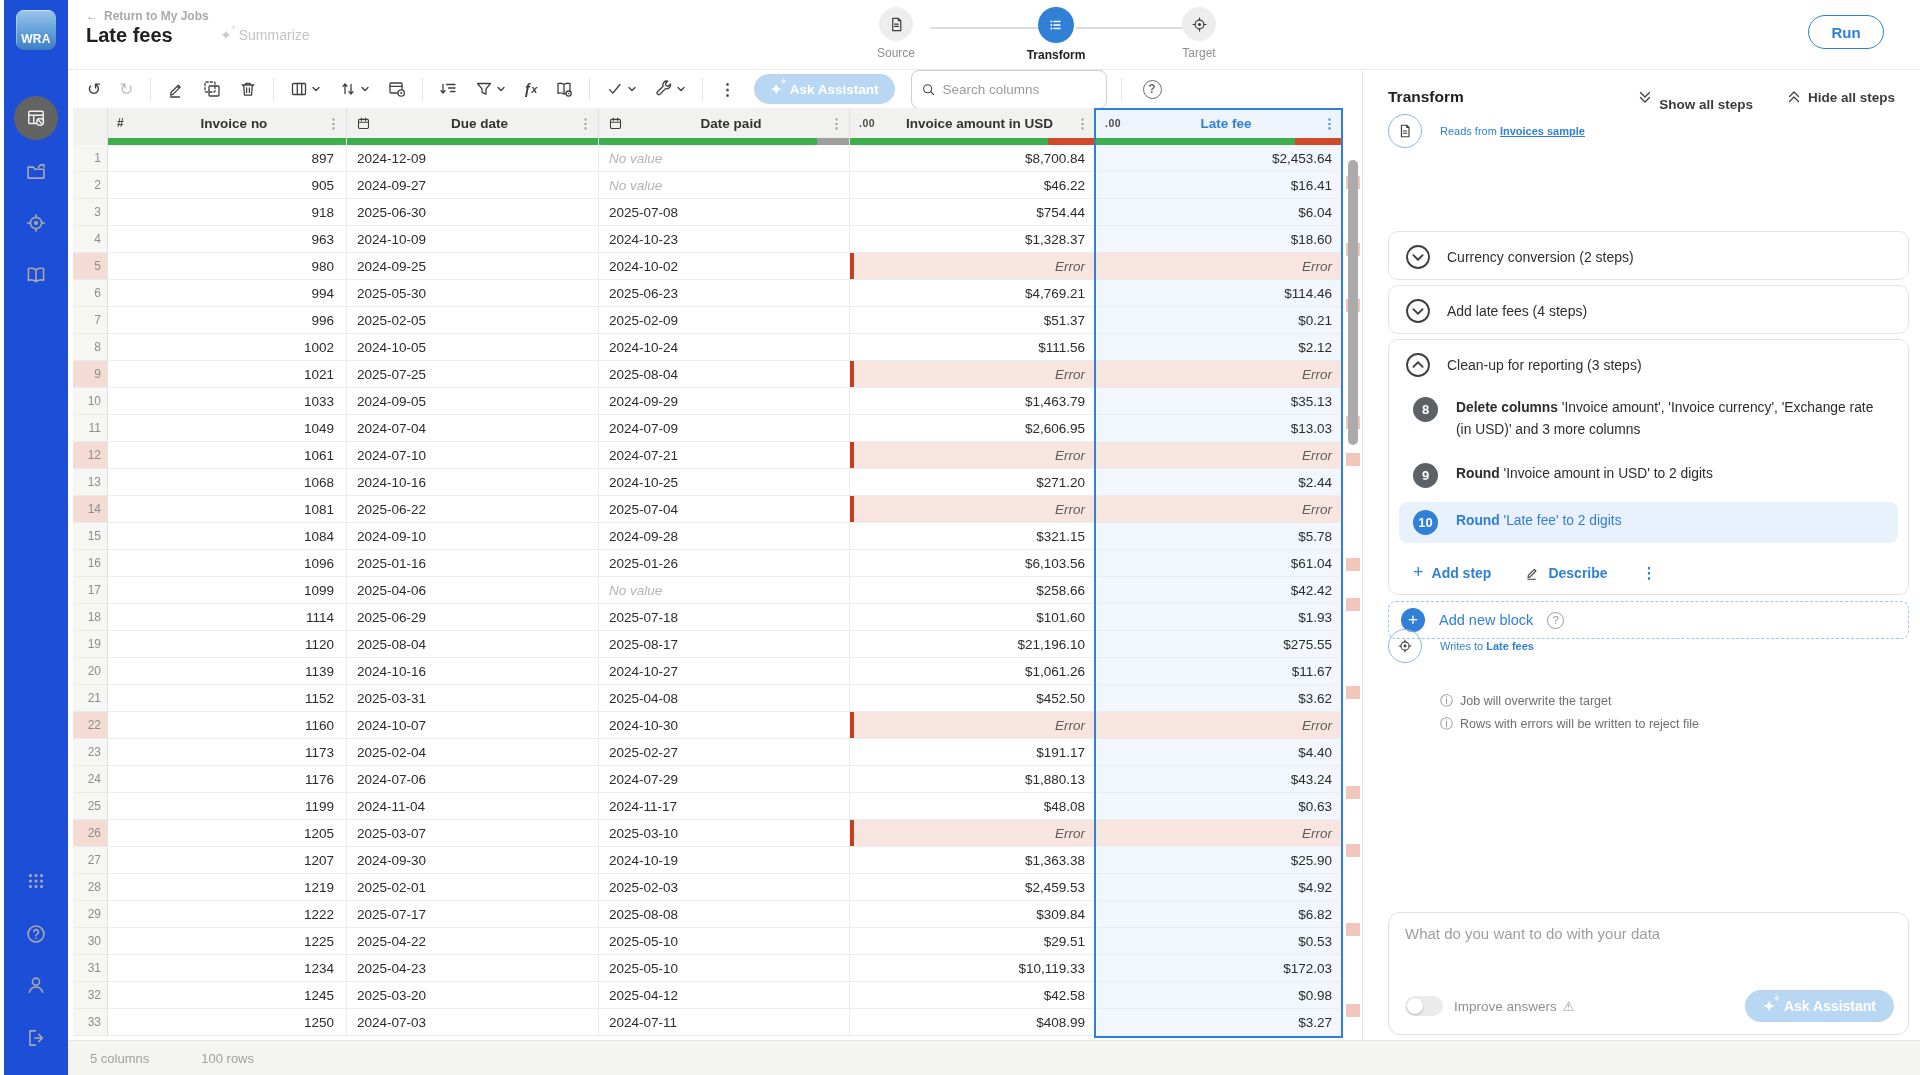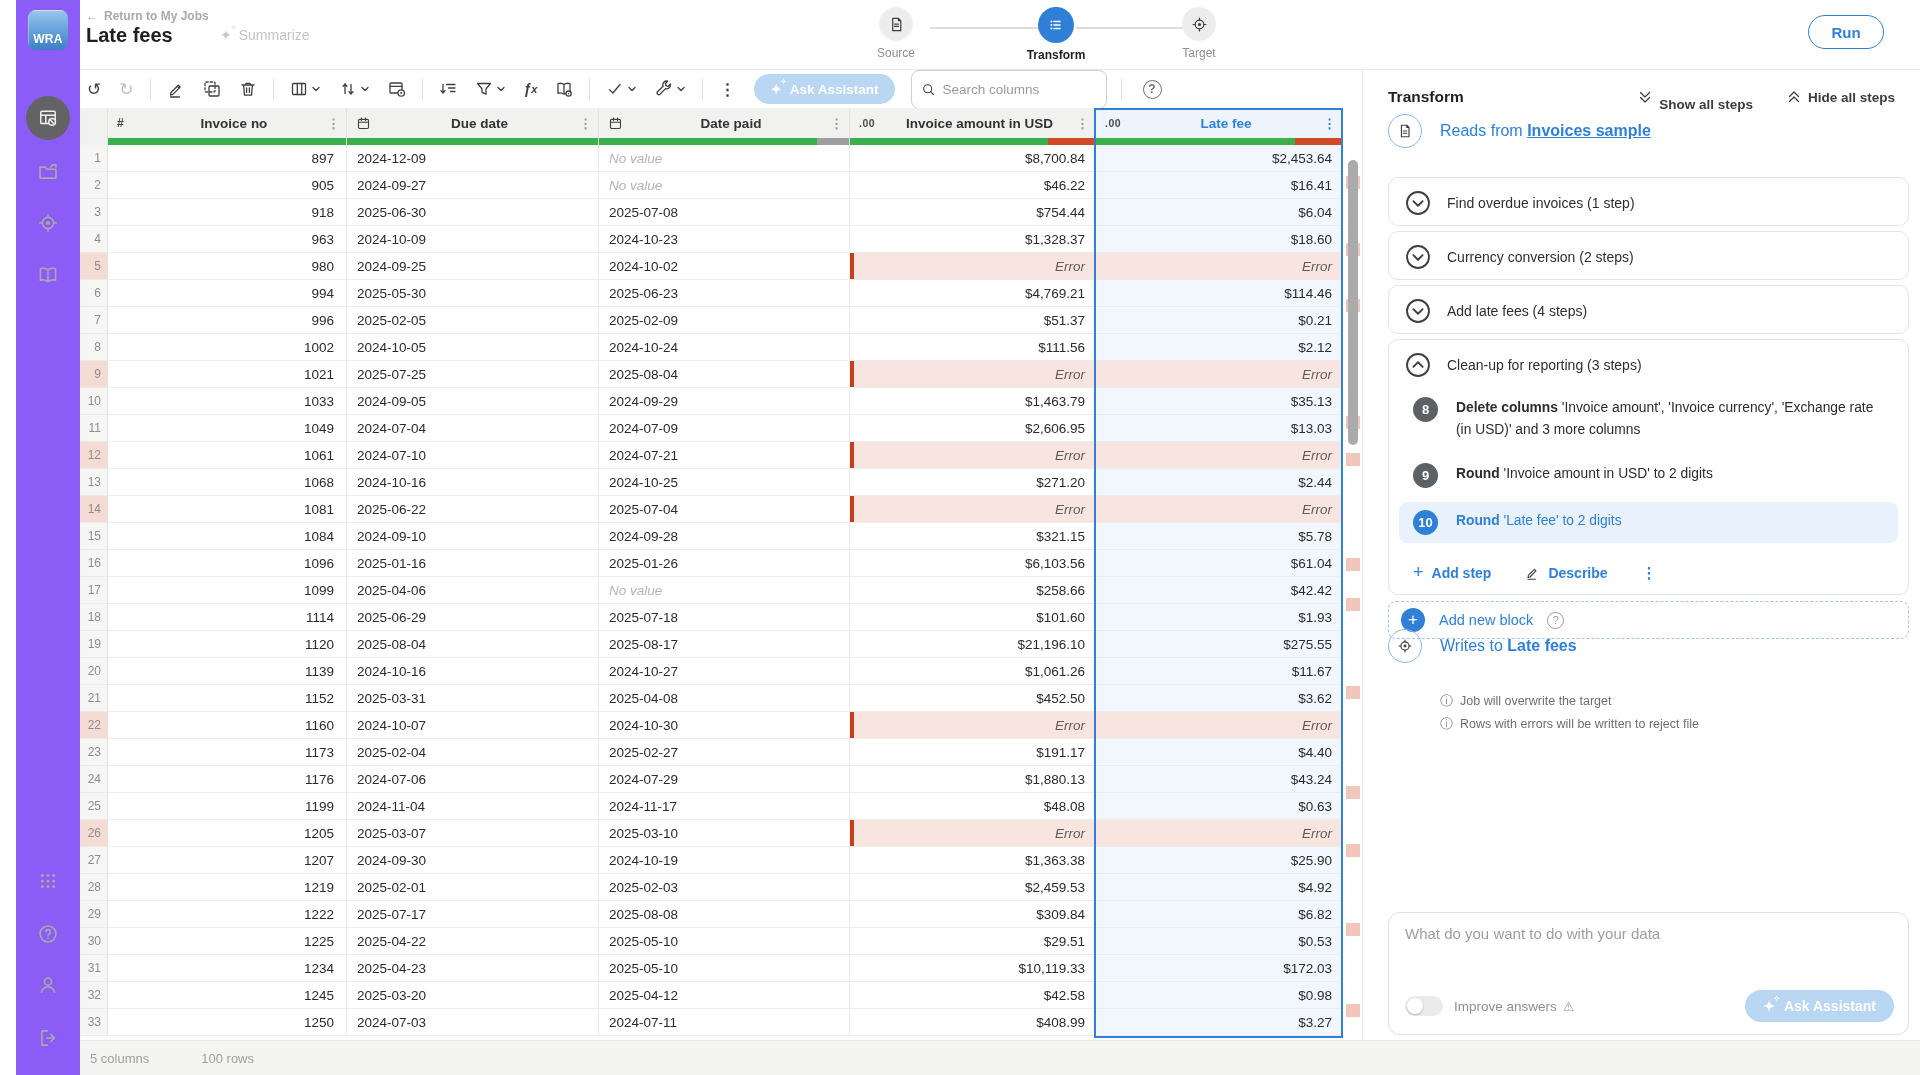--- a/index.html
+++ b/index.html
@@ -4,21 +4,21 @@
 <style>
   * { margin:0; padding:0; box-sizing:border-box; }
   html,body { width:1920px; height:1075px; overflow:hidden; font-family:"Liberation Sans",sans-serif; background:#fff; }
   .app { position:relative; width:1920px; height:1075px; }
 
   svg { display:block; }
   .ic { stroke:#3f3f3f; stroke-width:1.3; fill:none; stroke-linecap:round; stroke-linejoin:round; }
   .ic-gray { stroke:#a9a9a9; }
 
   
-  .sidebar { position:absolute; left:16px; top:0; width:64px; height:1075px; background:#8b5cf6; z-index:30; }
+  .sidebar { position:absolute; left:4px; top:0; width:64px; height:1075px; background:#1d4ed8; z-index:30; }
   .logo { position:absolute; left:12px; top:10px; width:40px; height:40px; border-radius:8px;
           background:linear-gradient(180deg,#9cc6ec 0%,#6ba6dd 45%,#3d7fc4 100%);
           display:flex; align-items:flex-end; justify-content:center; color:#fff; font-weight:bold;
           font-size:12px; letter-spacing:.3px; padding-bottom:4px;
           box-shadow:inset 0 13px 0 -12px rgba(255,255,255,.5), inset 13px 0 0 -12px rgba(255,255,255,.35); }
   .snav { position:absolute; left:0; width:64px; display:flex; justify-content:center; }
   .snav .bubble { width:44px; height:44px; border-radius:50%; background:#636363; display:flex; align-items:center; justify-content:center; }
   .snav.plain { height:24px; align-items:center; }
 
   
@@ -93,21 +93,21 @@
   .vthumb { position:absolute; left:2px; top:15px; width:10px; height:285px; border-radius:5px; background:#ababab; }
 
   
   .panel { position:absolute; left:1362px; top:70px; width:558px; height:970px; background:#fff; border-left:1px solid #e6e6e6; }
   .panel-head { position:absolute; left:25px; top:12px; right:25px; display:flex; align-items:center; }
   .panel-title { font-size:15.5px; font-weight:bold; color:#1f1f1f; flex:1; }
   .phbtn { display:flex; align-items:center; gap:7px; font-size:13.5px; color:#3c3c3c; margin-left:34px; }
 
   .reads { position:absolute; left:25px; top:44px; display:flex; align-items:center; gap:18px; }
   .bluecirc { width:34px; height:34px; border-radius:50%; border:1.5px solid #8cb9e8; display:flex; align-items:center; justify-content:center; }
-  .linkline { font-size:16px; color:#2f80d6; }
+  .linkline { font-size:11px; color:#2f80d6; }
   .linkline b { text-decoration:underline; }
 
   .card { position:absolute; left:25px; width:521px; border:1px solid #e4e4e4; border-radius:10px; background:#fff; }
   .card-head { display:flex; align-items:center; gap:16px; padding:12px 16px; font-size:14px; color:#2e2e2e; height:49px; }
   .step { display:flex; gap:18px; padding:8px 16px 8px 24px; font-size:13.8px; color:#2c2c2c; line-height:22px; align-items:flex-start; }
   .badge { width:25px; height:25px; min-width:25px; border-radius:50%; background:#5c6166; color:#fff; font-size:13px; font-weight:bold;
            display:flex; align-items:center; justify-content:center; margin-top:0; }
   .step.active { background:var(--active_step_bg); border-radius:8px; margin:6px 10px; padding:8px 10px 8px 14px; }
   .step.active .badge { background:#2f80d6; }
   .step.active .steptext { color:#2f80d6; }
@@ -800,31 +800,20 @@
               <path d="M7 9h4M7 11.5h4"></path>
             </g>
           </svg>
       </span>
       <span class="linkline">
         <span>Reads from</span>
         <b>Invoices sample</b>
       </span>
     </div>
 
-    <div class="card" style="top:107px;height:49px;">
-      <div class="card-head">
-        <svg width="26" height="26" viewBox="0 0 18 18">
-            <g class="ic" stroke="#8b8b8b">
-              <circle cx="9" cy="9" r="7.6"></circle>
-              <path d="M5.8 7.7L9 10.9l3.2-3.2"></path>
-            </g>
-          </svg>
-        <span>Find overdue invoices (1 step)</span>
-      </div>
-    </div>
     <div class="card" style="top:161px;height:49px;">
       <div class="card-head">
         <svg width="26" height="26" viewBox="0 0 18 18">
             <g class="ic" stroke="#8b8b8b">
               <circle cx="9" cy="9" r="7.6"></circle>
               <path d="M5.8 7.7L9 10.9l3.2-3.2"></path>
             </g>
           </svg>
         <span>Currency conversion (2 steps)</span>
       </div>

